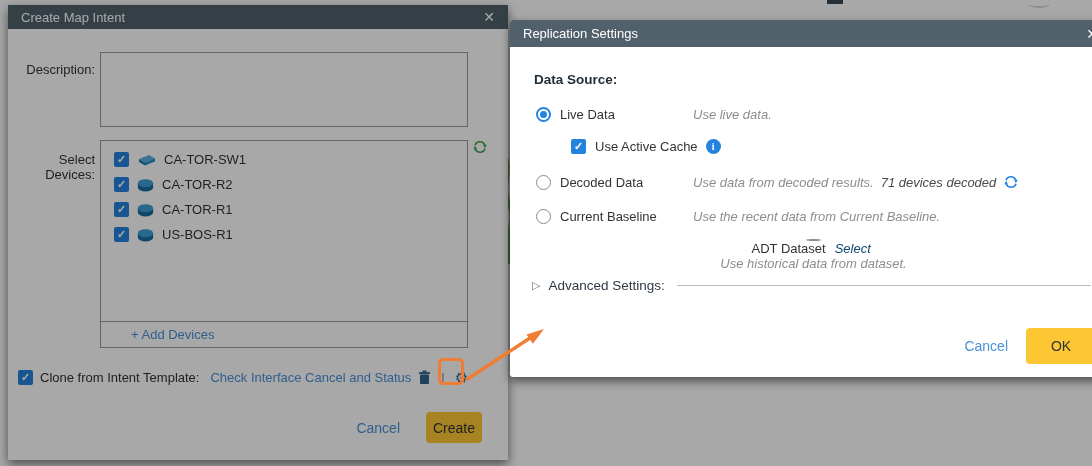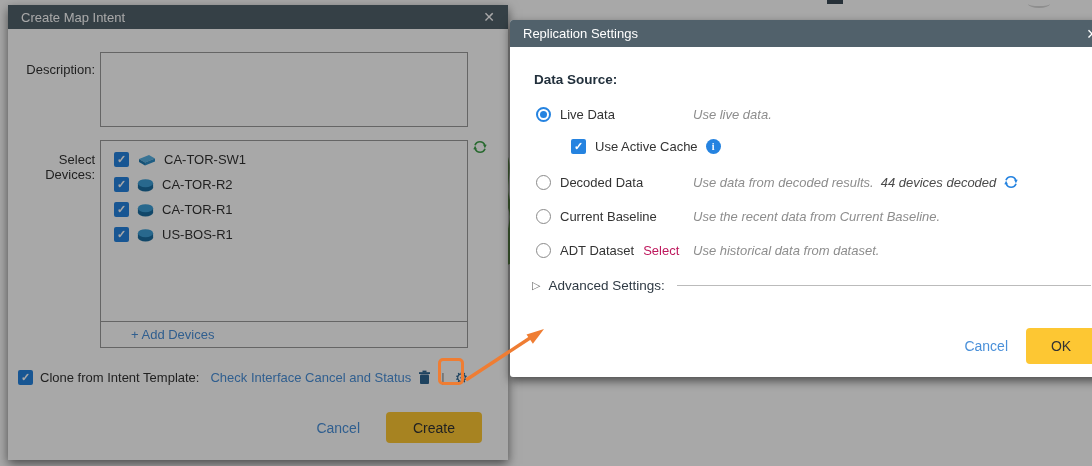--- a/index.html
+++ b/index.html
@@ -43,32 +43,32 @@
 
   #clone-row{left:10px;top:365px;display:flex;align-items:center;gap:7px;font-size:13px;color:#333;}
   #clone-row .link{color:#4a90d9;font-size:13px;margin-left:4px;cursor:pointer;}
   #clone-row .pipe{color:#888;margin:0 3px;}
   .gear{font-size:15px;color:#2c6591;line-height:1;cursor:pointer;}
 
   #create-foot{right:26px;top:407px;display:flex;align-items:center;gap:26px;height:31px;}
   #create-foot .cancel{color:#4a90d9;font-size:14px;cursor:pointer;}
   .btn-yellow{background:#fdc733;border:none;border-radius:4px;color:#333;font-size:14px;
               font-family:"Liberation Sans",sans-serif;cursor:pointer;}
-  #btn-create{width:96px;height:31px;}
+  #btn-create{width:56px;height:31px;}
 
   
   #overlay{left:0;top:0;width:1092px;height:466px;background:rgba(0,0,0,.34);z-index:3;}
 
   
   #dlg-repl{left:510px;top:20px;width:576px;height:357px;z-index:4;border-radius:3px;padding-left:25px;}
   #dlg-repl .hdr{height:27px;border-radius:3px 3px 0 0;}
   #ds-label{left:24px;top:52px;font-size:13.5px;font-weight:700;color:#22303c;}
   .opt{position:absolute;left:26px;right:20px;height:22px;display:flex;align-items:center;}
   .opt .lbl{margin-left:9px;width:133px;font-size:13px;color:#333;display:flex;align-items:baseline;gap:9px;}
-  .opt .sel-link{color:#be185d;font-size:13px;cursor:pointer;}
+  .opt .sel-link{color:#0c4a6e;font-size:13px;cursor:pointer;font-style:italic;}
   .desc{font-style:italic;color:#8d8d8d;font-size:13px;display:flex;align-items:center;gap:7px;}
   .desc .extra{color:#4a4a4a;}
   #opt-cache{left:61px;}
   #opt-cache .lbl{width:auto;margin-left:9px;}
   .info{width:15px;height:15px;min-width:15px;border-radius:50%;background:#2583e0;color:#fff;
         font-size:10px;font-weight:bold;font-family:"Liberation Serif",serif;
         text-align:center;line-height:15px;margin-left:8px;}
   #adv-row{left:22px;right:20px;display:flex;align-items:center;position:absolute;height:22px;}
   #adv-row .tri{color:#666;font-size:11px;}
   #adv-row .atxt{margin-left:8px;font-size:13.5px;color:#2f3a44;}
@@ -201,41 +201,41 @@
       <span class="info">i</span>
     </div>
 
     <div class="opt" style="top:151px;">
       <span class="radio"></span>
       <span class="lbl">
           <span>Decoded Data</span>
         </span>
       <span class="desc">
         <span>Use data from decoded results.</span>
-        <span class="extra">44 devices decoded</span>
+        <span class="extra">71 devices decoded</span>
         <svg width="16" height="16" viewBox="0 0 16 16">
           <path d="M3 6.2 A5.2 5.2 0 0 1 12.8 6.2" fill="none" stroke="#2583e0" stroke-width="1.7"></path>
           <polygon points="12.9,9.3 11.1,5.7 14.7,5.7" fill="#2583e0"></polygon>
           <path d="M13 9.8 A5.2 5.2 0 0 1 3.2 9.8" fill="none" stroke="#2583e0" stroke-width="1.7"></path>
           <polygon points="3.1,6.7 1.3,10.3 4.9,10.3" fill="#2583e0"></polygon>
         </svg>
       </span>
     </div>
 
     <div class="opt" style="top:185px;">
       <span class="radio"></span>
       <span class="lbl">
           <span>Current Baseline</span>
         </span>
       <span class="desc">
           <span>Use the recent data from Current Baseline.</span>
         </span>
     </div>
 
-    <div class="opt" style="top:219px;">
+    <div class="opt" style="top:219px;flex-direction:column;">
       <span class="radio"></span>
       <span class="lbl">
         <span>ADT Dataset</span>
         <span class="sel-link">Select</span>
       </span>
       <span class="desc">
           <span>Use historical data from dataset.</span>
         </span>
     </div>
 

